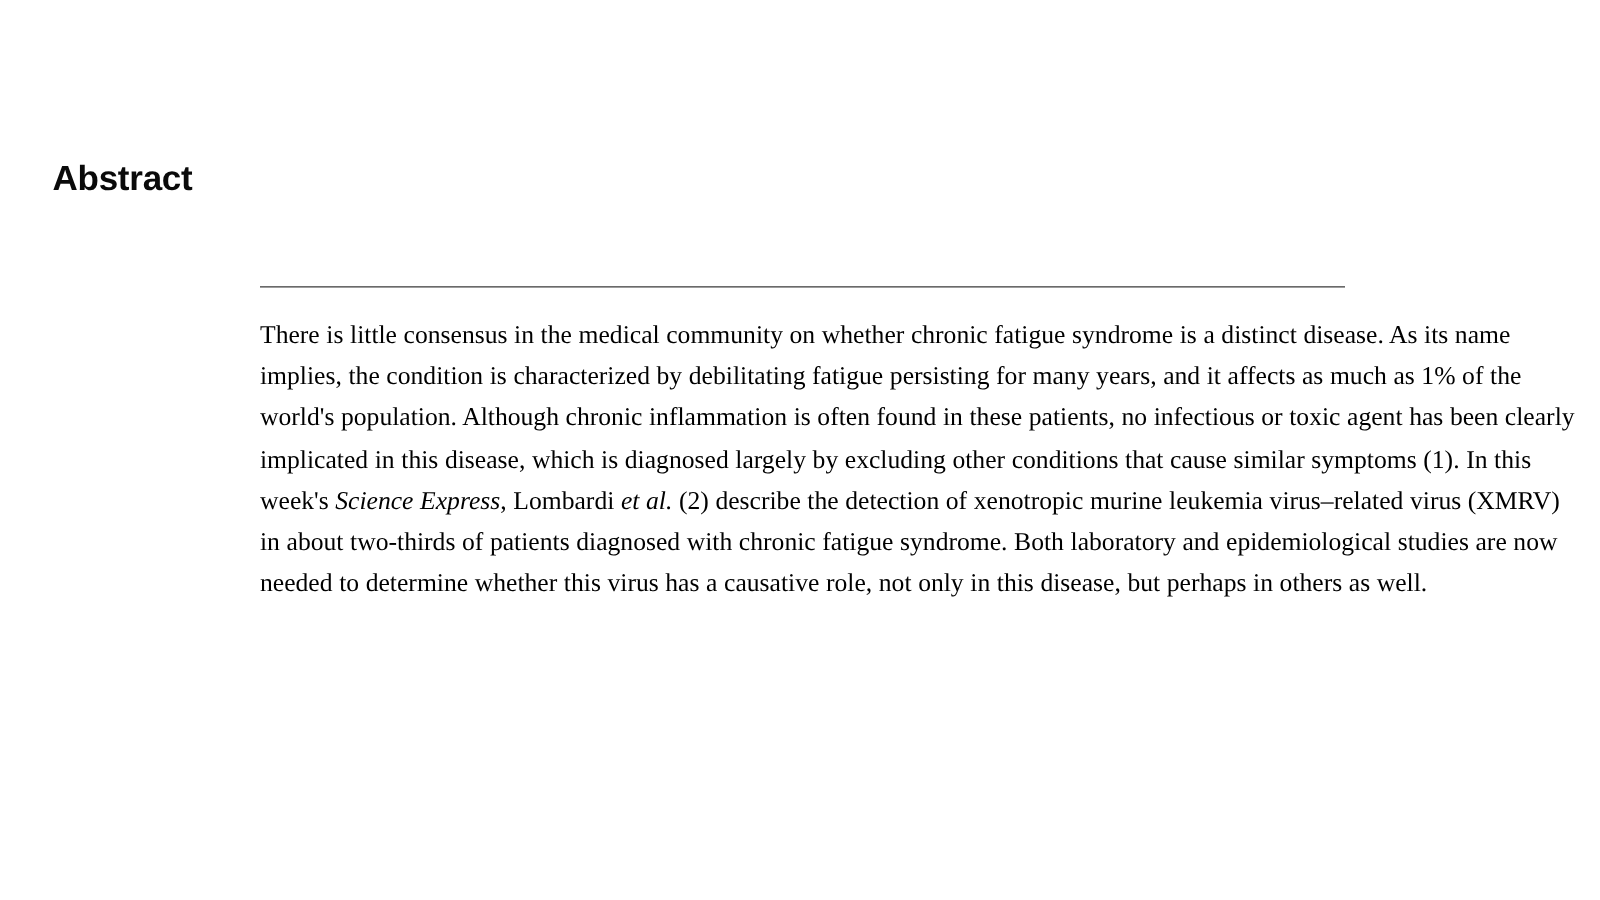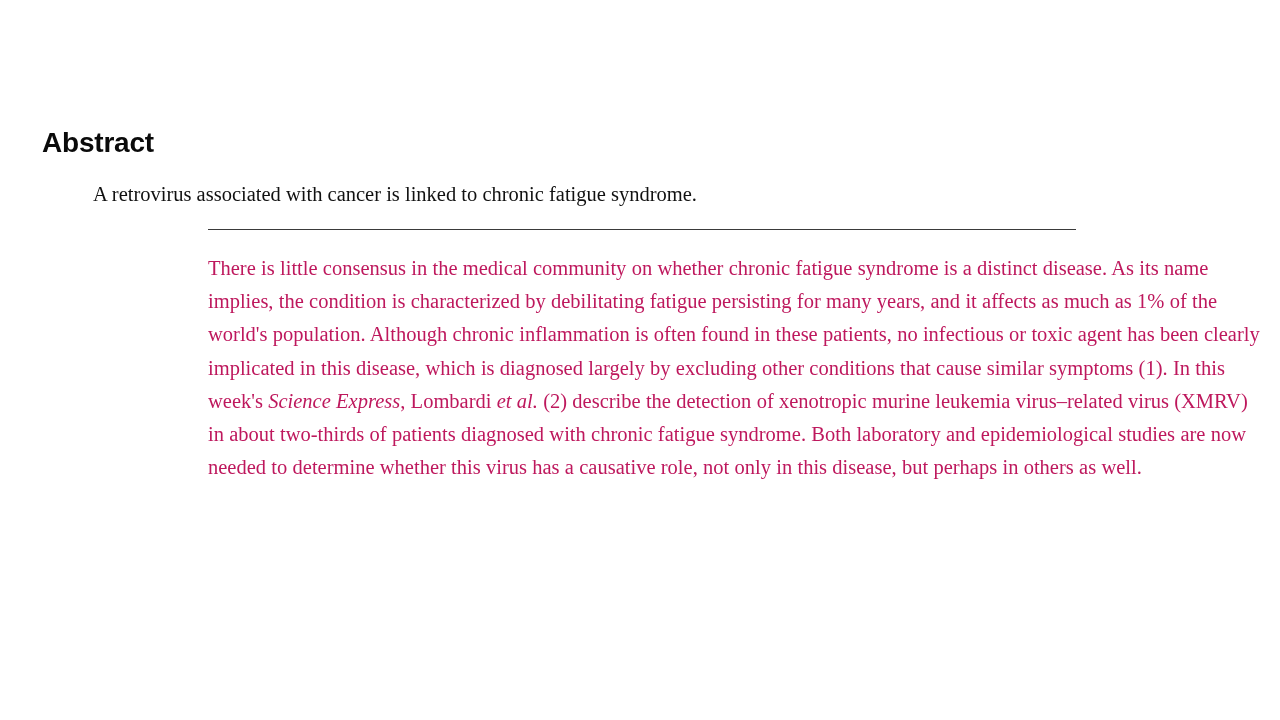--- a/index.html
+++ b/index.html
@@ -65,36 +65,35 @@
   }
 
   .abstract-body {
     position: absolute;
     left: 208px;
     top: 252px;
     width: 1058px;
     font-family: "Liberation Serif", "DejaVu Serif", serif;
     font-size: 20.5px;
     line-height: 33.2px;
-    color: #be185d;
+    color: #000000;
     margin: 0;
     text-align: left;
     word-spacing: 0.15px;
   }
 
   .abstract-body em {
     font-style: italic;
   }
 </style>
 </head>
 <body>
 
 <div class="page">
 
   <h2 class="abstract-heading">Abstract</h2>
 
-  <p class="abstract-teaser">A retrovirus associated with cancer is linked to chronic fatigue syndrome.</p>
 
   <hr class="abstract-rule">
 
   <p class="abstract-body"><span>There is little consensus in the medical community on whether chronic fatigue syndrome is a distinct disease. As its name implies, the condition is characterized by debilitating fatigue persisting for many years, and it affects as much as 1% of the world's population. Although chronic inflammation is often found in these patients, no infectious or toxic agent has been clearly implicated in this disease, which is diagnosed largely by excluding other conditions that cause similar symptoms (1). In this week's </span><em>Science Express</em><span>, Lombardi </span><em>et al.</em><span> (2) describe the detection of xenotropic murine leukemia virus–related virus (XMRV) in about two-thirds of patients diagnosed with chronic fatigue syndrome. Both laboratory and epidemiological studies are now needed to determine whether this virus has a causative role, not only in this disease, but perhaps in others as well.</span></p>
 
 </div>
 
 </body></html>

